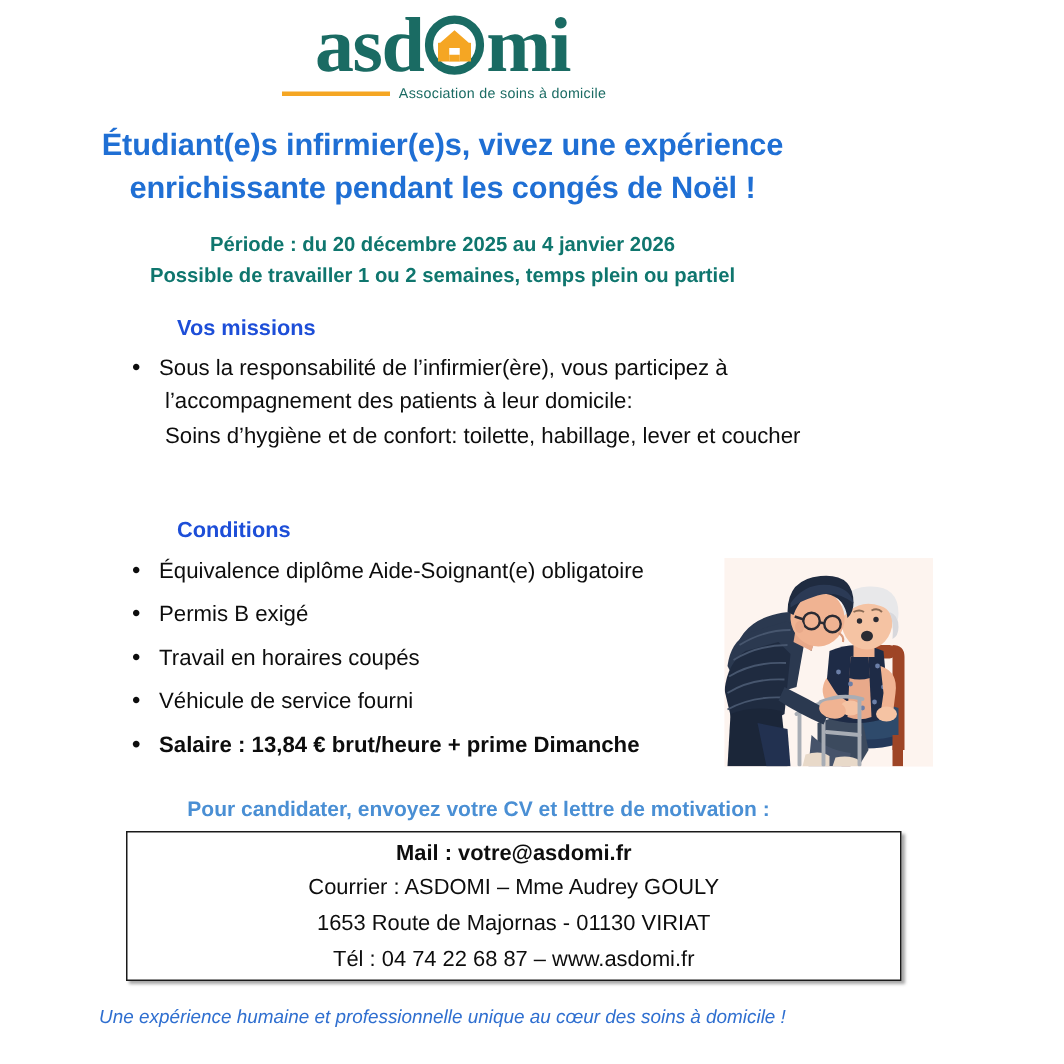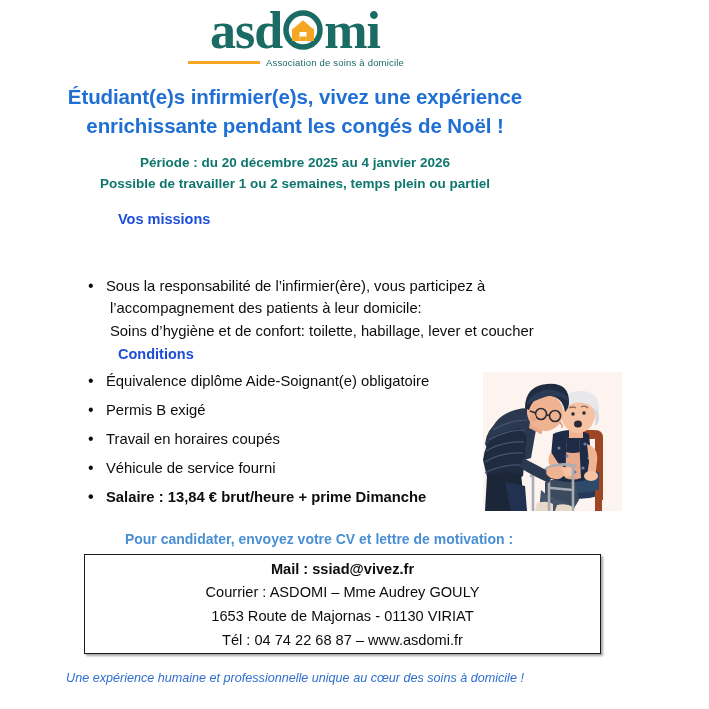--- a/index.html
+++ b/index.html
@@ -120,21 +120,21 @@
     position: absolute;
     left: 4px; top: -1px;
     font-size: 16px;
     color: #0d0d0d;
   }
   .no-bullet { padding-left: 26px !important; }
   .no-bullet::before { content: "" !important; }
 
   #missions-list {
     position: absolute;
-    left: 84px; top: 235px; width: 520px; margin-top: 40px;
+    left: 84px; top: 235px; width: 520px;
   }
   #conditions-list {
     position: absolute;
     left: 84px; top: 370px; width: 400px;
   }
   #conditions-list > li { margin-bottom: 6.5px; }
   .bold-item { font-weight: 700; }
 
   
   .illus {
@@ -335,21 +335,21 @@
       </g>
 
       <ellipse cx="50" cy="46" rx="3" ry="4" fill="#e8a98a"></ellipse>
       <path d="M76 50 q4 2 3 6" stroke="#d99878" stroke-width="1.4" fill="none"></path>
     </svg>
   </div>
 
   <div class="cta">Pour candidater, envoyez votre CV et lettre de motivation :</div>
 
   <div class="contact-box">
-    <div class="line bold">Mail : ssiad@vivez.fr</div>
+    <div class="line bold">Mail : votre@asdomi.fr</div>
     <div class="line">Courrier : ASDOMI – Mme Audrey GOULY</div>
     <div class="line">1653 Route de Majornas - 01130 VIRIAT</div>
     <div class="line">Tél : 04 74 22 68 87  –   www.asdomi.fr</div>
   </div>
 
   <div class="footer">Une expérience humaine et professionnelle unique au cœur des soins à domicile !</div>
 
 </div>
 
 </body></html>

